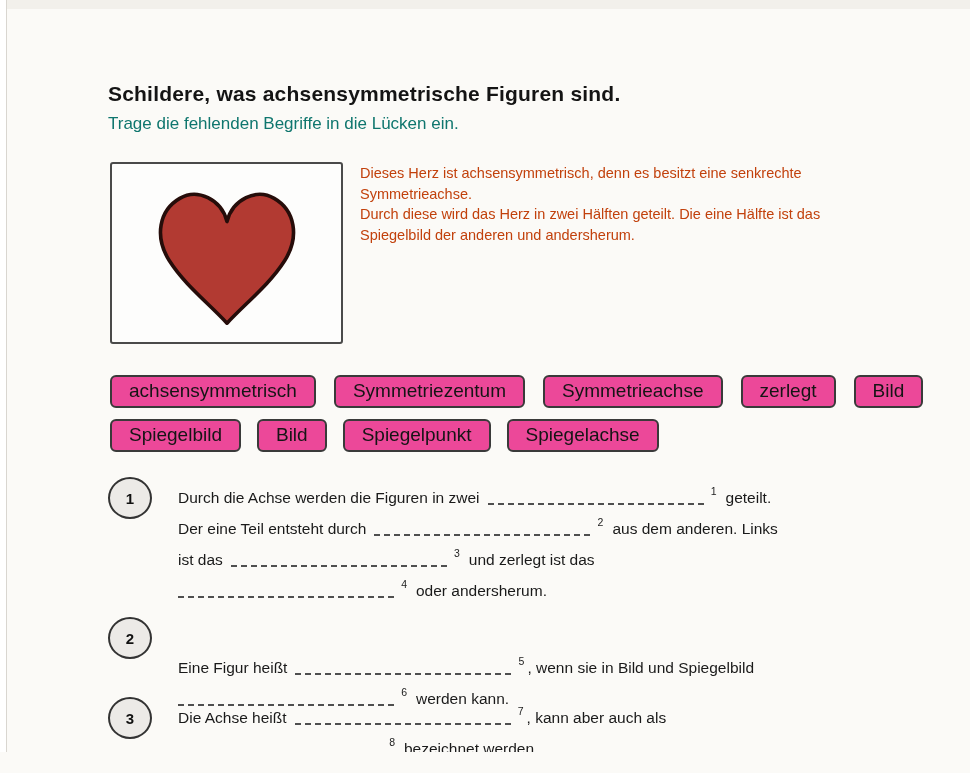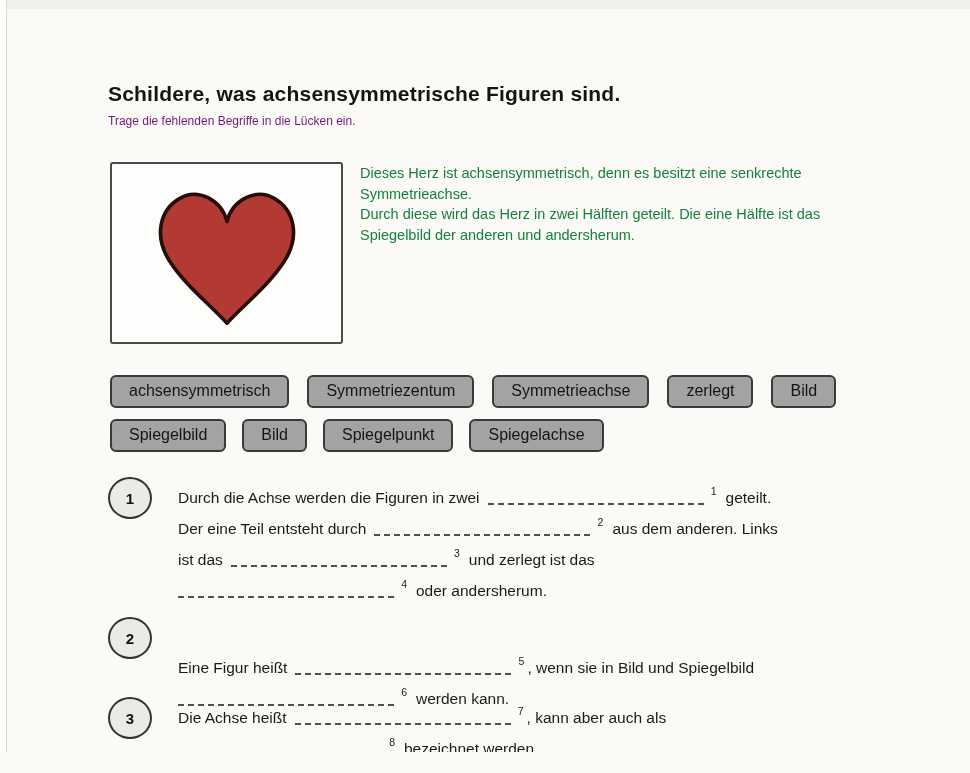--- a/index.html
+++ b/index.html
@@ -7,37 +7,37 @@
     width:970px;height:773px;
     font-family:"Liberation Sans","DejaVu Sans",sans-serif;
     background:#fbfaf7;color:#1d1d1d;
   }
   .canvas{position:relative;width:970px;height:752px;overflow:hidden;background:#fbfaf7;}
   .edge-left{position:absolute;left:0;top:0;bottom:0;width:6px;background:#ffffff;border-right:1px solid #d9d6d0;}
   .edge-top{position:absolute;left:7px;right:0;top:0;height:9px;background:#f2f0eb;}
   .edge-bottom{position:absolute;left:7px;right:0;top:757px;height:16px;background:#fdfcfb;border-top:1px solid #f1efeb;}
 
   .page-title{position:absolute;left:108px;top:82px;font-size:21px;font-weight:700;letter-spacing:.2px;color:#141414;}
-  .page-subtitle{position:absolute;left:108px;top:114px;font-size:12px;color:#701a75;}
+  .page-subtitle{position:absolute;left:108px;top:114px;font-size:17px;color:#0f766e;}
 
   .heart-box{
     position:absolute;left:110px;top:162px;width:233px;height:182px;
     background:#fdfdfc;border:2px solid #4a4a4a;border-radius:3px;
     display:flex;justify-content:center;align-items:flex-start;box-sizing:border-box;
   }
   .heart-box svg{margin-top:8px;}
 
-  .heart-desc{position:absolute;left:360px;top:163px;width:575px;font-size:14.5px;line-height:20.5px;color:#15803d;}
+  .heart-desc{position:absolute;left:360px;top:163px;width:575px;font-size:14.5px;line-height:20.5px;color:#c2410c;}
 
   .word-row{position:absolute;left:110px;display:flex;}
   .word-row.r1{top:375px;gap:18px;}
   .word-row.r2{top:419px;gap:16px;}
   .chip{
-    background:#a3a3a3;border:2px solid #3a3a3a;border-radius:6px;
-    padding:3px 17px 4px 17px;font-size:16px;color:#151515;line-height:22px;
+    background:#ec4899;border:2px solid #3a3a3a;border-radius:6px;
+    padding:3px 17px 4px 17px;font-size:19px;color:#151515;line-height:22px;
     white-space:nowrap;box-sizing:border-box;
   }
 
   .num-badge{
     position:absolute;left:108px;width:44px;height:42px;border-radius:50%;
     background:#eceae7;border:2px solid #333333;box-sizing:border-box;
     display:flex;align-items:center;justify-content:center;
     font-size:15px;font-weight:700;color:#111;
   }
   .b1{top:477px;} .b2{top:617px;} .b3{top:697px;}

